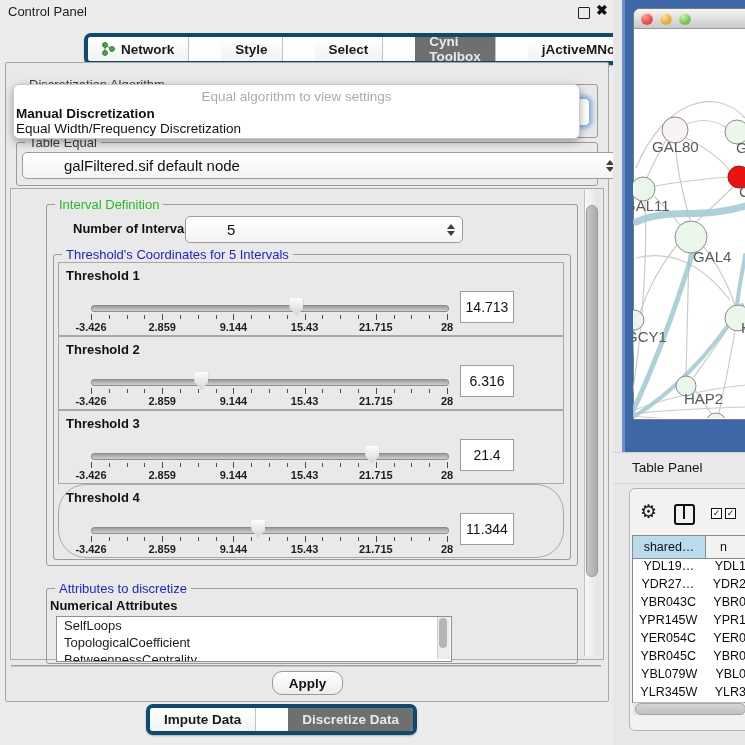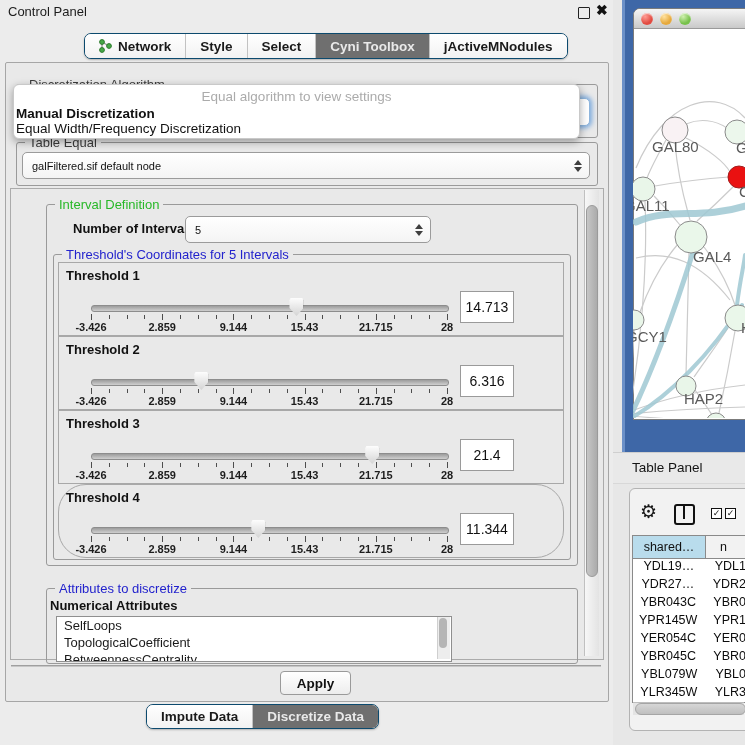--- a/index.html
+++ b/index.html
@@ -8,21 +8,21 @@
   .abs{position:absolute;}
 
   
   #cpanel{left:0;top:0;width:613px;height:745px;background:#ececec;border-right:1px solid #c9c9c9;}
   #cp-titlebar{left:0;top:0;width:613px;height:22px;padding-left:20px;}
   #cp-title{left:8px;top:4px;font-size:13px;color:#1c1c1c;}
   #float-btn{left:578px;top:7px;width:10px;height:10px;border:1.6px solid #222;border-radius:1px;}
   #close-btn{left:596px;top:2px;font-size:14px;font-weight:bold;color:#111;}
 
   
-  .seg{border:1px solid #0c4a6e;border-radius:7px;background:#fdfdfd;overflow:hidden;display:flex;box-shadow:0 1px 2px rgba(0,0,0,.25);}
+  .seg{border:4px solid #0c4a6e;border-radius:7px;background:#fdfdfd;overflow:hidden;display:flex;box-shadow:0 1px 2px rgba(0,0,0,.25);gap:32px;}
   #top-tabs{left:84px;top:33px;height:24px;}
   .seg .tab{display:flex;align-items:center;justify-content:center;font-size:13.5px;font-weight:bold;color:#1a1a1a;border-right:1px solid #c2c2c2;padding:0 14px;height:100%;background:linear-gradient(#ffffff,#f2f2f2);}
   .seg .tab:last-child{border-right:none;}
   .seg .tab.active{background:#6f6f6f;color:#e9e9e9;}
   #net-icon{width:13px;height:14px;margin-right:6px;}
 
   
   #main-panel{left:5px;top:62px;width:602px;height:638px;background:#e9e9e9;border:1px solid #a6a6a6;border-radius:2px;}
 
   .group{border:1px solid #9a9a9a;border-radius:3px;}
@@ -35,21 +35,21 @@
   #alg-combo{left:22px;top:98px;width:566px;height:26px;background:#fff;border:1px solid #8fb6dd;border-radius:5px;box-shadow:0 0 5px 2px #7aa9dd;}
 
   
   #popup{left:13px;top:84px;width:565px;height:53px;background:#fff;border:1px solid #c9c9c9;border-radius:6px;box-shadow:0 3px 8px rgba(0,0,0,.35);z-index:40;}
   #popup-placeholder{left:0;top:4px;width:100%;text-align:center;font-size:13.5px;color:#ababab;}
   .popup-opt{left:1px;width:562px;height:16px;font-size:13.5px;color:#111;padding-left:1px;white-space:nowrap;}
   #popup-opt-0{top:21px;font-weight:bold;}
   #popup-opt-1{top:36px;}
 
   #td-group{left:16px;top:142px;width:580px;height:42px;}
-  .combo{background:linear-gradient(#ffffff,#f4f4f4);border:1px solid #9b9b9b;border-radius:5px;font-size:11px;color:#111;display:flex;align-items:center;}
+  .combo{background:linear-gradient(#ffffff,#f4f4f4);border:1px solid #9b9b9b;border-radius:5px;font-size:15px;color:#111;display:flex;align-items:center;padding-left:32px;}
   .combo .val{padding-left:9px;flex:1;white-space:nowrap;overflow:hidden;}
   .spin{width:14px;margin-right:4px;display:flex;flex-direction:column;align-items:center;gap:2px;}
   .spin i{width:0;height:0;border-left:4px solid transparent;border-right:4px solid transparent;}
   .spin .up{border-bottom:5px solid #3f3f3f;}
   .spin .dn{border-top:5px solid #3f3f3f;}
   #td-combo{left:22px;top:152px;width:566px;height:25px;}
 
   
   #content-panel{left:10px;top:188px;width:592px;height:470px;background:#e9e9e9;border:1px solid #ababab;}
   #v-scroll{left:584px;top:190px;width:14px;height:466px;background:linear-gradient(90deg,#f7f7f7,#e3e3e3);border-left:1px solid #c0c0c0;}
@@ -72,21 +72,21 @@
   .thr-value{position:absolute;left:401px;top:28px;width:52px;height:30px;background:#fff;border:1px solid #9a9a9a;font-size:14px;color:#111;display:flex;align-items:center;justify-content:center;}
 
   #attr-group{left:46px;top:588px;width:530px;height:74px;}
   #attr-label{left:50px;top:598px;font-size:13px;font-weight:bold;color:#111;}
   #attr-list{left:56px;top:616px;width:394px;height:44px;background:#fff;border:1px solid #8f8f8f;overflow:hidden;}
   .attr-item{font-size:13px;color:#1a1a1a;padding:1px 0 1px 7px;white-space:nowrap;}
   #attr-scroll{left:437px;top:617px;width:12px;height:42px;background:#ededed;border-left:1px solid #cfcfcf;}
   #attr-thumb{left:439px;top:618px;width:8px;height:30px;background:#b5b5b5;border-radius:5px;}
 
   #cp-sep{left:11px;top:665px;width:590px;height:1px;background:#c6c6c6;border-top:1px solid #9f9f9f;}
-  #apply-btn{left:272px;top:671px;width:69px;height:22px;background:linear-gradient(#ffffff,#ededed);border:1px solid #9a9a9a;border-radius:4px;font-size:13.5px;font-weight:bold;color:#111;display:flex;align-items:center;justify-content:center;margin-left:8px;}
+  #apply-btn{left:272px;top:671px;width:69px;height:22px;background:linear-gradient(#ffffff,#ededed);border:1px solid #9a9a9a;border-radius:10px;font-size:13.5px;font-weight:bold;color:#111;display:flex;align-items:center;justify-content:center;}
 
   #bottom-tabs{left:146px;top:704px;height:23px;}
 
   
   #right-bg{left:613px;top:0;width:132px;height:745px;background:#e7e7e7;}
   #blue-desk{left:622px;top:0;width:123px;height:452px;background:linear-gradient(90deg,#6b90c8 0px,#6b90c8 3px,#3e67a7 3px);}
   #net-window{left:633px;top:8px;width:112px;height:410px;background:#fff;border:1px solid #7b7b7b;border-top-left-radius:7px;overflow:hidden;}
   #net-titlebar{left:0px;top:0px;width:112px;height:19px;background:linear-gradient(#f5f5f5,#c9c9c9);border-bottom:1px solid #9a9a9a;}
   .tl{position:absolute;top:4px;width:12px;height:12px;border-radius:50%;box-shadow:inset 0 1px 1px rgba(255,255,255,.7);}
   #net-canvas-svg{left:633px;top:28px;width:112px;height:390px;z-index:5;}

